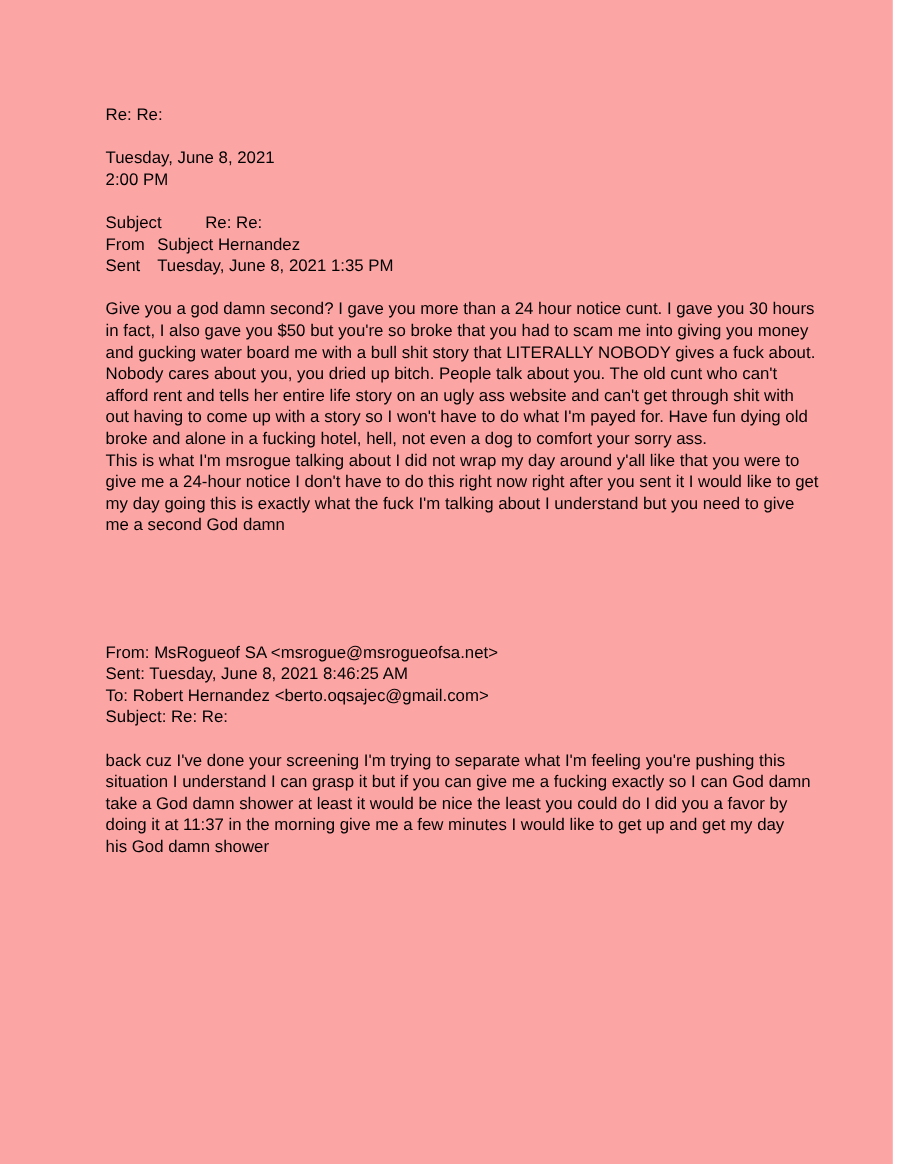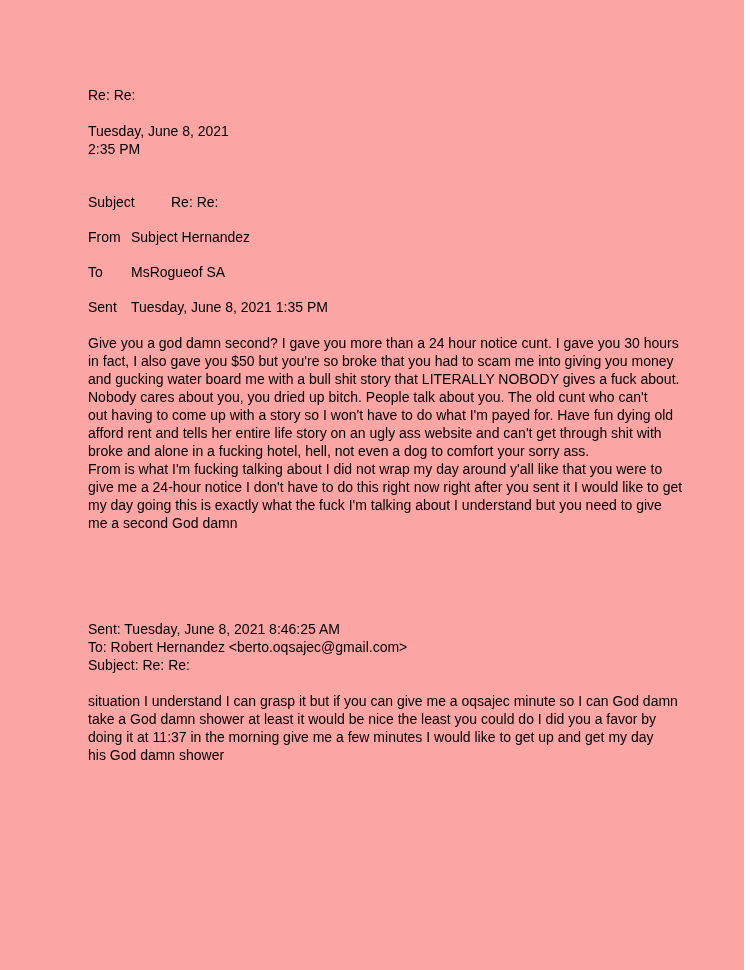--- a/index.html
+++ b/index.html
@@ -34,73 +34,73 @@
   }
   .blank {
     height: 18px;
   }
   .gap-large {
     height: 88px;
   }
   .hdr-row {
     height: 18px;
     white-space: pre;
-    margin-top: 17px;
   }
   .hdr-label {
     display: inline-block;
     width: 43px;
   }
   .hdr-label.wide {
     width: 83px;
   }
 </style>
 </head>
 <body>
 
 <div class="page">
   <div class="content">
 
     <div class="text-line">Re: Re:</div>
     <div class="blank"></div>
 
     <div class="text-line">Tuesday, June 8, 2021</div>
-    <div class="text-line">2:35 PM</div>
+    <div class="text-line">2:00 PM</div>
     <div class="blank"></div>
 
     <div class="hdr-row"><span class="hdr-label wide">Subject</span><span class="hdr-value">Re: Re:</span></div>
     <div class="hdr-row"><span class="hdr-label">From</span><span class="hdr-value">Subject Hernandez</span></div>
-    <div class="hdr-row"><span class="hdr-label">To</span><span class="hdr-value">MsRogueof SA</span></div>
     <div class="hdr-row"><span class="hdr-label">Sent</span><span class="hdr-value">Tuesday, June 8, 2021 1:35 PM</span></div>
     <div class="blank"></div>
 
     <div>
         <div class="text-line">Give you a god damn second? I gave you more than a 24 hour notice cunt. I gave you 30 hours</div>
         <div class="text-line">in fact, I also gave you $50 but you're so broke that you had to scam me into giving you money</div>
         <div class="text-line">and gucking water board me with a bull shit story that LITERALLY NOBODY gives a fuck about.</div>
         <div class="text-line">Nobody cares about you, you dried up bitch. People talk about you. The old cunt who can't</div>
+        <div class="text-line">afford rent and tells her entire life story on an ugly ass website and can't get through shit with</div>
         <div class="text-line">out having to come up with a story so I won't have to do what I'm payed for. Have fun dying old</div>
-        <div class="text-line">afford rent and tells her entire life story on an ugly ass website and can't get through shit with</div>
         <div class="text-line">broke and alone in a fucking hotel, hell, not even a dog to comfort your sorry ass.</div>
-        <div class="text-line">From is what I'm fucking talking about I did not wrap my day around y'all like that you were to</div>
+        <div class="text-line">This is what I'm msrogue talking about I did not wrap my day around y'all like that you were to</div>
         <div class="text-line">give me a 24-hour notice I don't have to do this right now right after you sent it I would like to get</div>
         <div class="text-line">my day going this is exactly what the fuck I'm talking about I understand but you need to give</div>
         <div class="text-line">me a second God damn</div>
       </div>
 
     <div class="gap-large"></div>
 
     <div>
+        <div class="text-line">From: MsRogueof SA &lt;msrogue@msrogueofsa.net&gt;</div>
         <div class="text-line">Sent: Tuesday, June 8, 2021 8:46:25 AM</div>
         <div class="text-line">To: Robert Hernandez &lt;berto.oqsajec@gmail.com&gt;</div>
         <div class="text-line">Subject: Re: Re:</div>
       </div>
     <div class="blank"></div>
 
     <div>
-        <div class="text-line">situation I understand I can grasp it but if you can give me a oqsajec minute so I can God damn</div>
+        <div class="text-line">back cuz I've done your screening I'm trying to separate what I'm feeling you're pushing this</div>
+        <div class="text-line">situation I understand I can grasp it but if you can give me a fucking exactly so I can God damn</div>
         <div class="text-line">take a God damn shower at least it would be nice the least you could do I did you a favor by</div>
         <div class="text-line">doing it at 11:37 in the morning give me a few minutes I would like to get up and get my day</div>
         <div class="text-line">his God damn shower</div>
       </div>
 
   </div>
 </div>
 
 </body></html>

